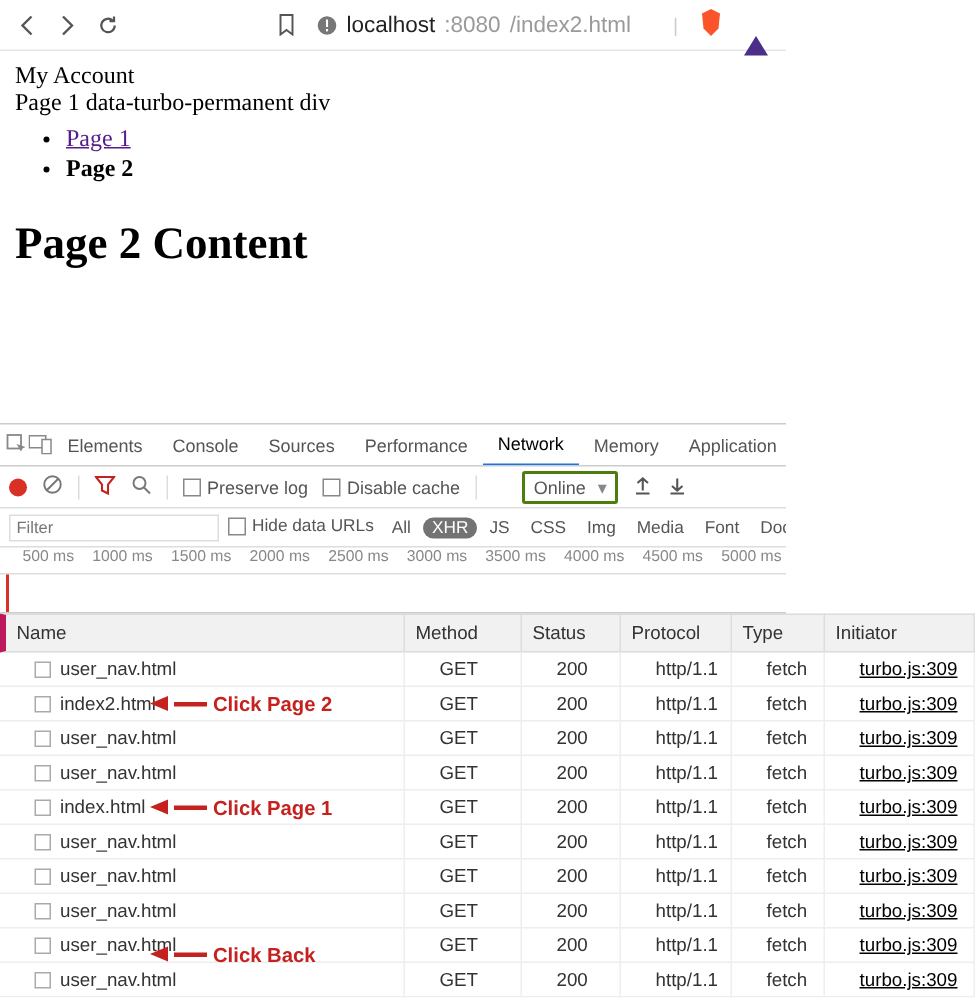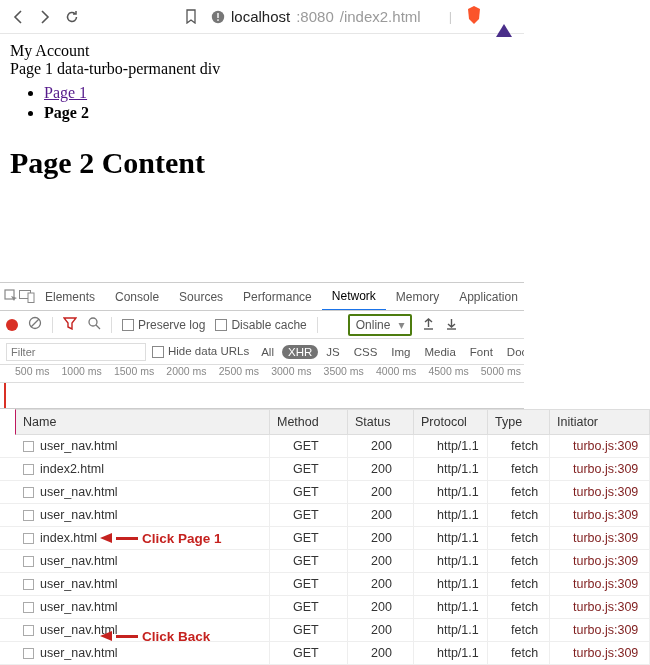--- a/index.html
+++ b/index.html
@@ -39,24 +39,24 @@
   .filter { width:140px; border:1px solid #ddd; height:18px; padding:0 4px; font-size:11px; color:#888; }
   .pill { padding:1px 6px; }
   .pill.active { background:#737373; color:#fff; border-radius:8px; }
   .timeline-hdr { display:flex; height:18px; border-bottom:1px solid #ddd; font-size:10.5px; color:#888; }
   .timeline-hdr span { flex:1; text-align:right; padding-right:3px; }
   .timeline-body { height:26px; border-bottom:1px solid #ccc; position:relative; }
   .timeline-body .redline { position:absolute; left:4px; top:0; width:2px; height:100%; background:#d93025; }
   
   .ntable { display:grid; grid-template-columns: 270px 78px 66px 74px 62px 100px; font-size:12.5px; }
   .ntable .th { background:#f1f1f1; border:1px solid #ddd; border-left:none; padding:5px 7px; font-weight:normal; color:#333; }
-  .ntable .th:first-child { border-left:1px solid #be185d;margin-left:15px; }
+  .ntable .th:first-child { border-left:4px solid #be185d; }
   .ntable .td { border-bottom:1px solid #eee; border-right:1px solid #eee; padding:4px 23px; display:flex; align-items:center; gap:6px; position:relative; overflow:visible; white-space:nowrap; }
   .fcb { width:11px; height:11px; border:1px solid #aaa; background:#fff; flex:0 0 auto; }
-  .initlink { color:#7f1d1d; }
+  .initlink { color:#000000; text-decoration:underline; }
   
   .ann { position:absolute; color:#c5221f; font-weight:bold; font-size:13.5px; display:flex; align-items:center; gap:4px; pointer-events:none; }
   .arrow-l { width:0;height:0;border-top:5px solid transparent;border-bottom:5px solid transparent;border-right:12px solid #c5221f; }
   .arrow-body { height:3px; background:#c5221f; width:22px; }
 </style>
 </head>
 <body>
 
 <div class="window">
 
@@ -220,20 +220,25 @@
         <div class="td">GET</div>
         <div class="td">200</div>
         <div class="td">http/1.1</div>
         <div class="td">fetch</div>
         <div class="td">
           <span class="initlink">turbo.js:309</span>
         </div>
         <div class="td">
           <span class="fcb"></span>
           <span>index2.html</span>
+          <span class="ann" style="left: 100px;">
+            <span class="arrow-l"></span>
+            <span class="arrow-body"></span>
+            <span>Click Page 2</span>
+          </span>
         </div>
         <div class="td">GET</div>
         <div class="td">200</div>
         <div class="td">http/1.1</div>
         <div class="td">fetch</div>
         <div class="td">
           <span class="initlink">turbo.js:309</span>
         </div>
         <div class="td">
           <span class="fcb"></span>

